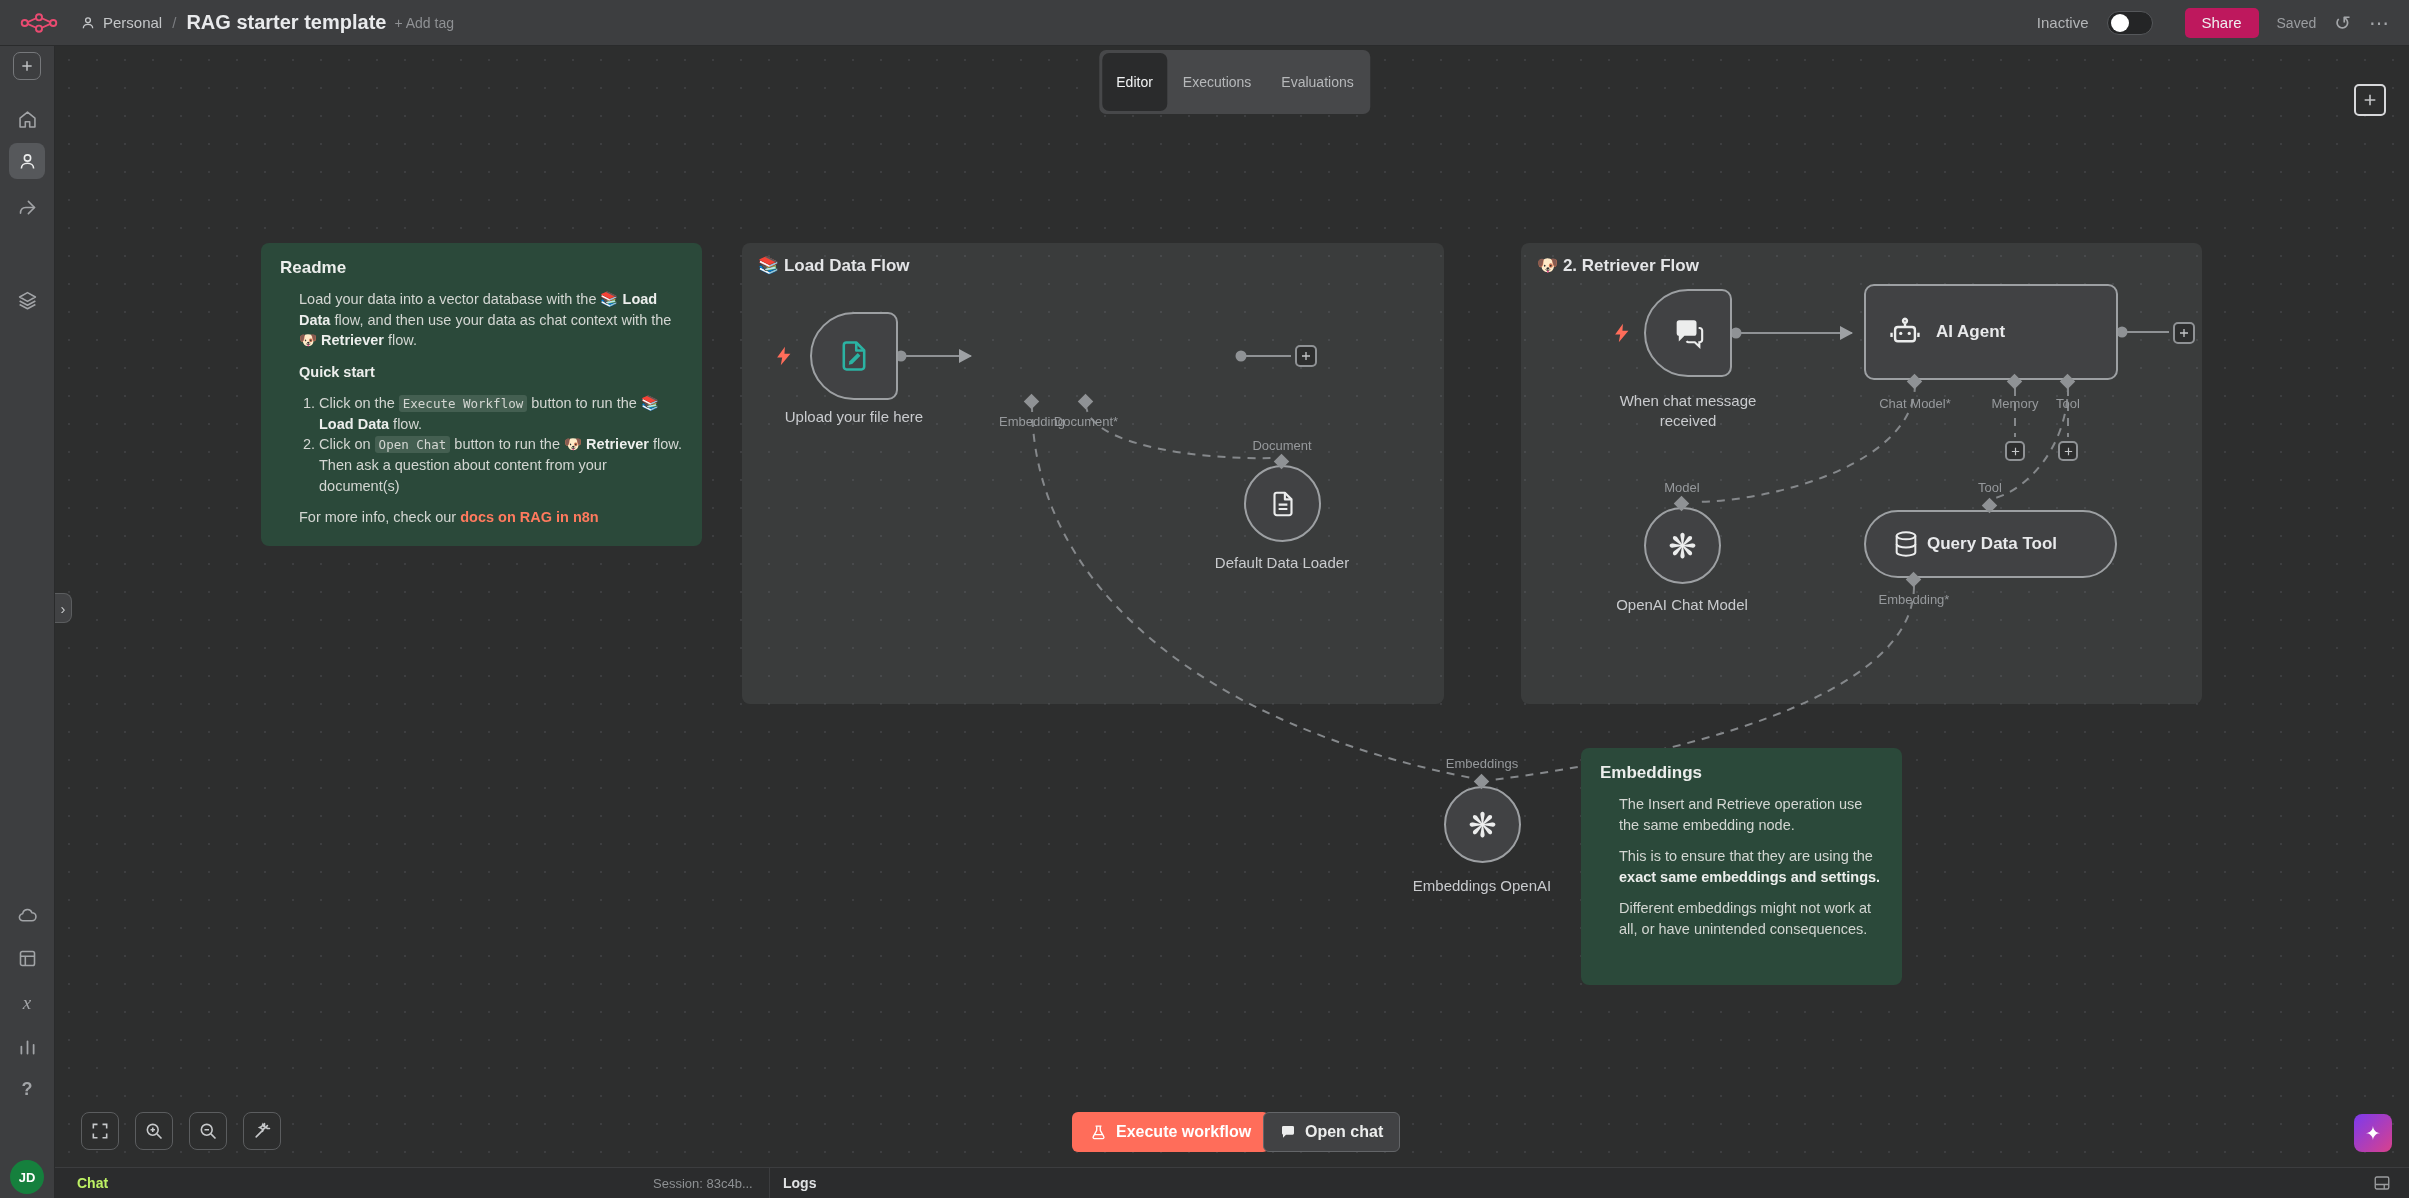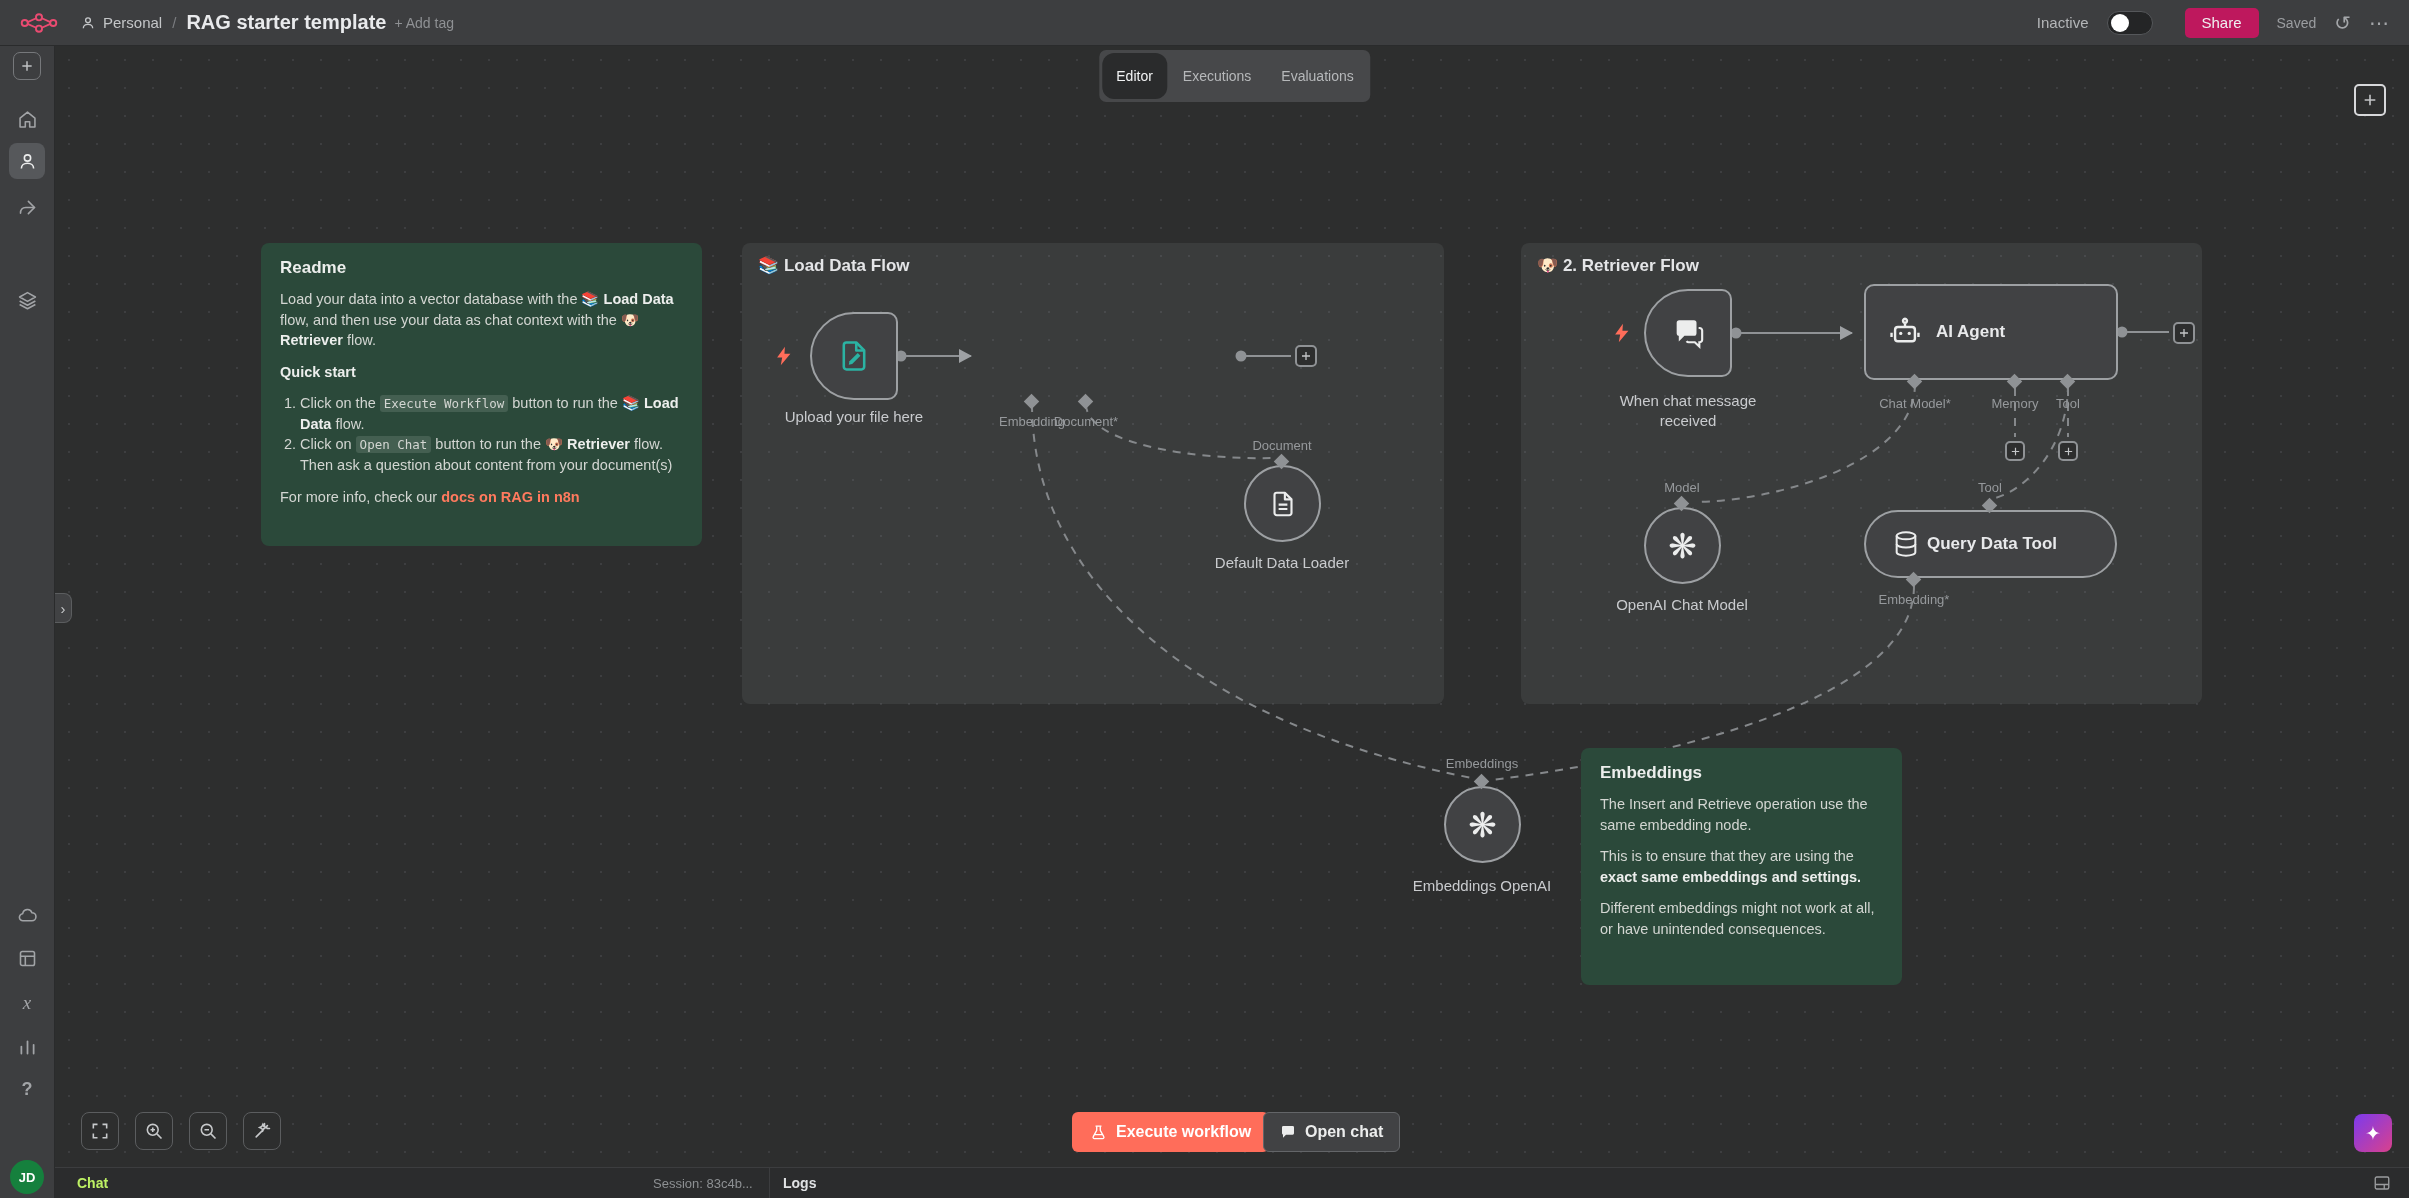--- a/index.html
+++ b/index.html
@@ -19,21 +19,21 @@
   .toggle { width:46px; height:24px; border-radius:12px; background:#242526; border:1px solid #55575a; position:relative; cursor:pointer; }
   .toggle .knob { position:absolute; left:3px; top:2px; width:18px; height:18px; border-radius:50%; background:#ffffff; }
   .share-btn { background:#be185d; color:#eff0f1; font-size:15px; border:none; border-radius:5px;
                height:30px; padding:0 17px; margin-left:14px; cursor:pointer; font-family:inherit; }
   .saved { color:#9b9da0; font-size:14px; }
   .icon-btn { color:#a4a6a9; font-size:20px; line-height:1; background:none; border:none; cursor:pointer; }
 
   
   .tabs { position:absolute; left:1235px; top:50px; transform:translateX(-50%); display:flex; gap:2px;
           background:#47484a; border-radius:7px; padding:3px; z-index:60; }
-  .tab { font-size:14px; color:#b6b8ba; padding:15px 14px; border-radius:12px; cursor:pointer; white-space:nowrap; }
+  .tab { font-size:14px; color:#b6b8ba; padding:21px 14px; border-radius:7px; cursor:pointer; white-space:nowrap; }
   .tab.active { background:#2a2b2c; color:#f2f3f4; }
 
   
   .sidebar { position:absolute; left:0; top:46px; bottom:0; width:55px; background:#3d3e40;
              border-right:1px solid #2a2b2c; z-index:40; }
   .side-item { position:absolute; left:50%; transform:translateX(-50%); width:36px; height:36px;
                display:flex; align-items:center; justify-content:center; color:#a2a4a7; cursor:pointer; border-radius:8px; }
   .side-item.active { background:#56585b; color:#eceded; }
   .side-item svg { width:21px; height:21px; }
   .create-btn { position:absolute; left:50%; transform:translateX(-50%); top:6px; width:28px; height:28px;
@@ -47,21 +47,21 @@
   
   .canvas { position:absolute; left:55px; top:46px; width:2354px; height:1121px; background:#2d2e2e;
             background-image:radial-gradient(circle, #3d3e40 1.3px, transparent 1.3px); background-size:28px 28px; overflow:hidden; }
   .edges { position:absolute; left:0; top:0; width:2354px; height:1121px; z-index:1; pointer-events:none; }
 
   .panel { position:absolute; background:rgba(160,162,166,0.12); border-radius:8px; z-index:0; }
   .panel-title { padding:12px 16px; font-size:17px; font-weight:700; color:#e4e5e7; }
 
   .sticky { position:absolute; background:#2b493a; border-radius:8px; padding:15px 19px; z-index:2; }
   .sticky h3 { font-size:17px; font-weight:700; color:#eceeec; margin-bottom:11px; }
-  .sticky p, .sticky li { font-size:14.5px; line-height:1.42; color:#d3d6d2; }
+  .sticky p, .sticky li { font-size:14.5px; line-height:1.42; color:#d3d6d2;margin-left:19px; }
   .sticky p { margin-bottom:11px; }
   .sticky ol { margin:4px 0 11px 20px; }
   .sticky code { font-family:"DejaVu Sans Mono", monospace; font-size:12.5px; background:rgba(255,255,255,0.12);
                  border-radius:3px; padding:1px 4px; }
   .sticky b { color:#eceeec; }
   .sticky .link { color:#ff7a5e; font-weight:700; cursor:pointer; text-decoration:none; }
 
   .node { position:absolute; background:#414244; border:2px solid #9da0a3; border-radius:10px; z-index:2;
           display:flex; align-items:center; justify-content:center; cursor:pointer; }
   .node.trigger { border-radius:44px 10px 10px 44px; }

